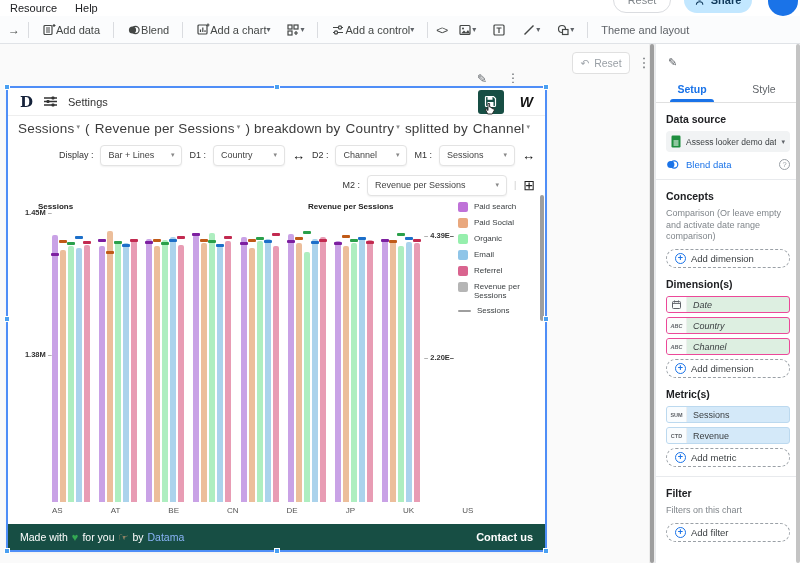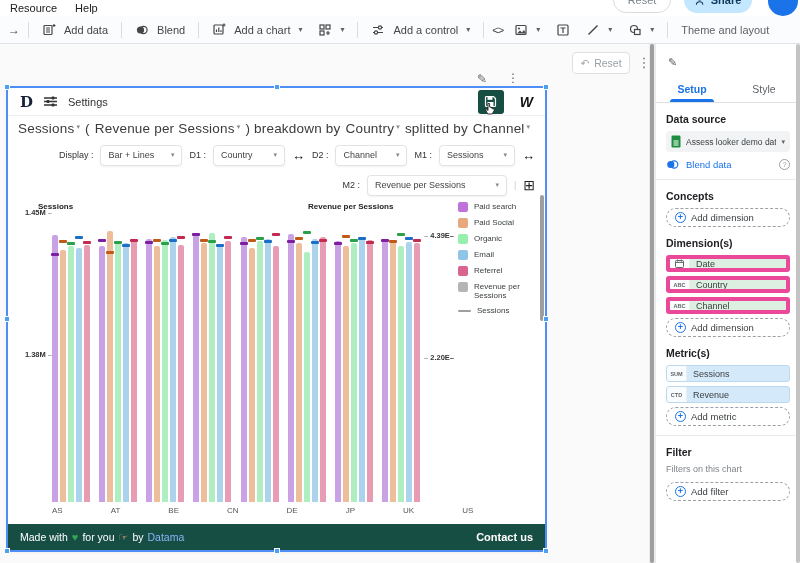--- a/index.html
+++ b/index.html
@@ -11,21 +11,21 @@
   .menubar { position:relative; height:16px; background:#fff; display:flex; align-items:center; padding-left:10px; gap:18px; }
   .menubar .menu-item { font-size:11px; color:#202124; cursor:default; }
   .pill { position:absolute; height:26px; border-radius:13px; display:flex; align-items:center; justify-content:center; font-size:11px; }
   .pill.reset { top:-13px; left:613px; width:58px; background:#fff; border:1px solid #dadce0; color:#80868b; }
   .pill.share { top:-13px; left:684px; width:68px; background:#c2e7ff; color:#103a5c; gap:5px; font-weight:bold; }
   .circle-btn { position:absolute; top:-14px; left:768px; width:30px; height:30px; border-radius:50%; background:#1a73e8; }
   .share-ic { width:11px; height:11px; }
 
   
   .toolbar { height:28px; background:#fbfcfd; border-bottom:1px solid #e0e3e7; display:flex; align-items:center; padding:0 8px; gap:6px; font-size:11px; color:#444746; }
-  .tb-btn { display:flex; align-items:center; gap:8px; padding:3px 5px; border-radius:4px; white-space:nowrap; cursor:pointer; }
+  .tb-btn { display:flex; align-items:center; gap:0; padding:3px 5px; border-radius:4px; white-space:nowrap; cursor:pointer; }
   .tb-sep { width:1px; height:16px; background:#dadce0; margin:0 2px; }
   .tb-caret { font-size:8px; color:#5f6368; }
   .tb-ic { width:14px; height:14px; flex:0 0 auto; }
   .glyph { font-size:12px; color:#444746; }
 
   
   .workspace { position:relative; height:519px; display:flex; }
   .canvas { position:relative; flex:1 1 auto; background:#fafafa; }
 
   .float-reset { position:absolute; top:8px; left:572px; width:58px; height:22px; background:#fff; border:1px solid #e0e0e0; border-radius:4px; display:flex; align-items:center; justify-content:center; gap:5px; font-size:10.5px; color:#9aa0a6; }
@@ -112,21 +112,21 @@
   .ds-chip { height:21px; background:#f1f3f4; border-radius:4px; display:flex; align-items:center; gap:5px; padding:0 5px; cursor:pointer; }
   .ds-chip .nm { flex:1; font-size:8.5px; color:#3c4043; white-space:nowrap; overflow:hidden; }
   .ds-caret { font-size:7px; color:#5f6368; }
   .blend-row { display:flex; align-items:center; gap:7px; margin-top:7px; color:#1a73e8; font-size:9.5px; cursor:pointer; }
   .help-c { margin-left:auto; width:11px; height:11px; border:1px solid #9aa0a6; border-radius:50%; color:#9aa0a6; font-size:7.5px; display:flex; align-items:center; justify-content:center; }
 
   .add-chip { height:19px; border:1px dashed #9aa0a6; border-radius:10px; display:flex; align-items:center; gap:5px; padding:0 8px; font-size:9.5px; color:#3c4043; margin:4px 0 6px; cursor:pointer; }
   .plus-c { width:11px; height:11px; border:1.2px solid #1a73e8; border-radius:50%; color:#1a73e8; font-size:9px; line-height:9px; display:flex; align-items:center; justify-content:center; font-weight:bold; }
 
   .field-chip { height:17px; border-radius:3px; display:flex; align-items:center; margin-bottom:4px; overflow:hidden; cursor:pointer; }
-  .field-chip.dim { background:#ddefe1; border:4px solid #ec4899; }
+  .field-chip.dim { background:#ddefe1; border:1px solid #ec4899;font-style:italic; }
   .field-chip.met { background:#d4e9f9; border:1px solid #bcd9ef; }
   .chip-ic { width:20px; height:100%; background:rgba(255,255,255,.85); display:flex; align-items:center; justify-content:center; font-size:5.5px; color:#5f6368; font-weight:bold; border-right:1px solid rgba(0,0,0,.05); }
   .chip-label { padding:0 6px; font-size:9px; color:#3c4043; }
 
   .panel-scroll { position:absolute; right:0; top:0; width:4px; height:100%; background:#c4c4c4; border-radius:2px; }
 
   svg { display:block; }
 </style>
 </head>
 <body>
@@ -618,20 +618,21 @@
               <circle cx="4.8" cy="5.5" r="3.6" fill="#1a73e8"></circle>
               <circle cx="8.2" cy="5.5" r="3.6" fill="none" stroke="#1a73e8" stroke-width="1.2"></circle>
             </svg>
           <span>Blend data</span>
           <span class="help-c">?</span>
         </div>
 
         <div class="divider"></div>
 
         <div class="sec-heading">Concepts</div>
+        <div class="hint">Comparison (Or leave empty and activate date range comparison)</div>
         <div class="add-chip">
           <span class="plus-c">+</span>
           <span>Add dimension</span>
         </div>
 
         <div class="sec-heading">Dimension(s)</div>
         <div class="field-chip dim">
           <span class="chip-ic">
             <svg width="9" height="9" viewBox="0 0 9 9">
                 <rect x="0.5" y="1.5" width="8" height="7" rx="1" fill="none" stroke="#5f6368" stroke-width="1"></rect>

